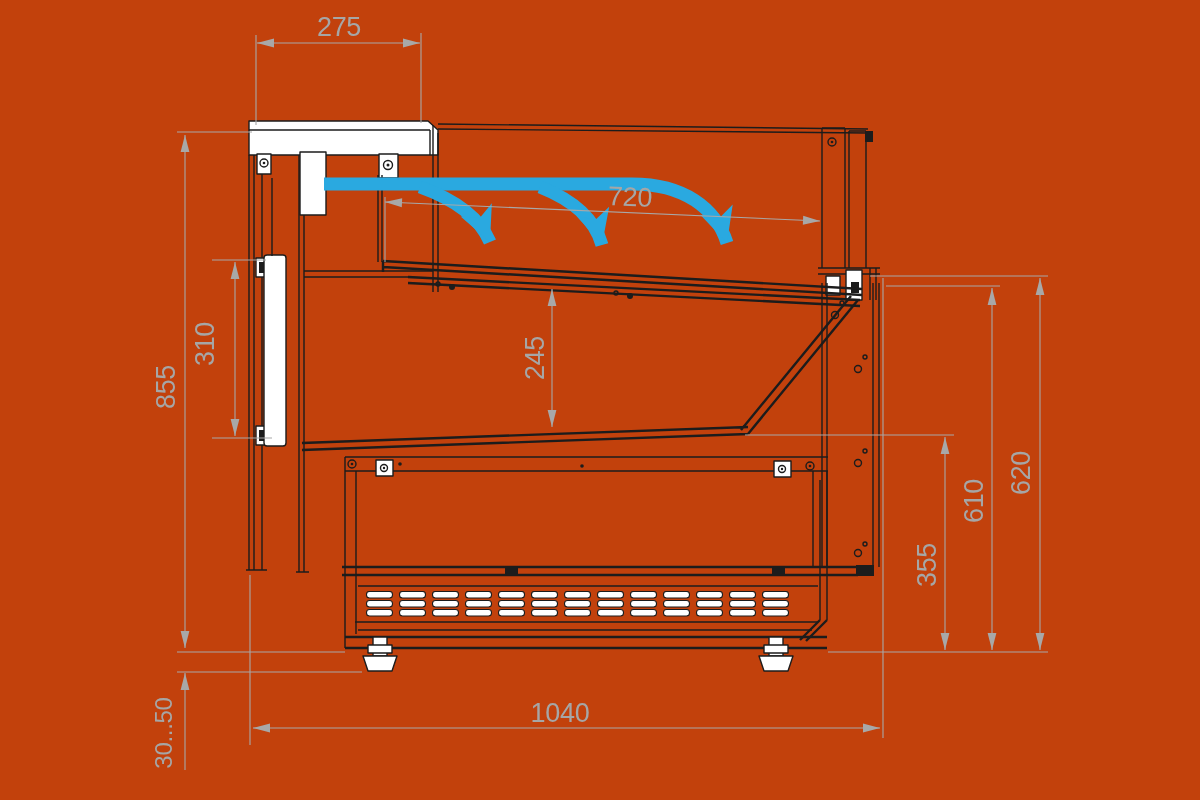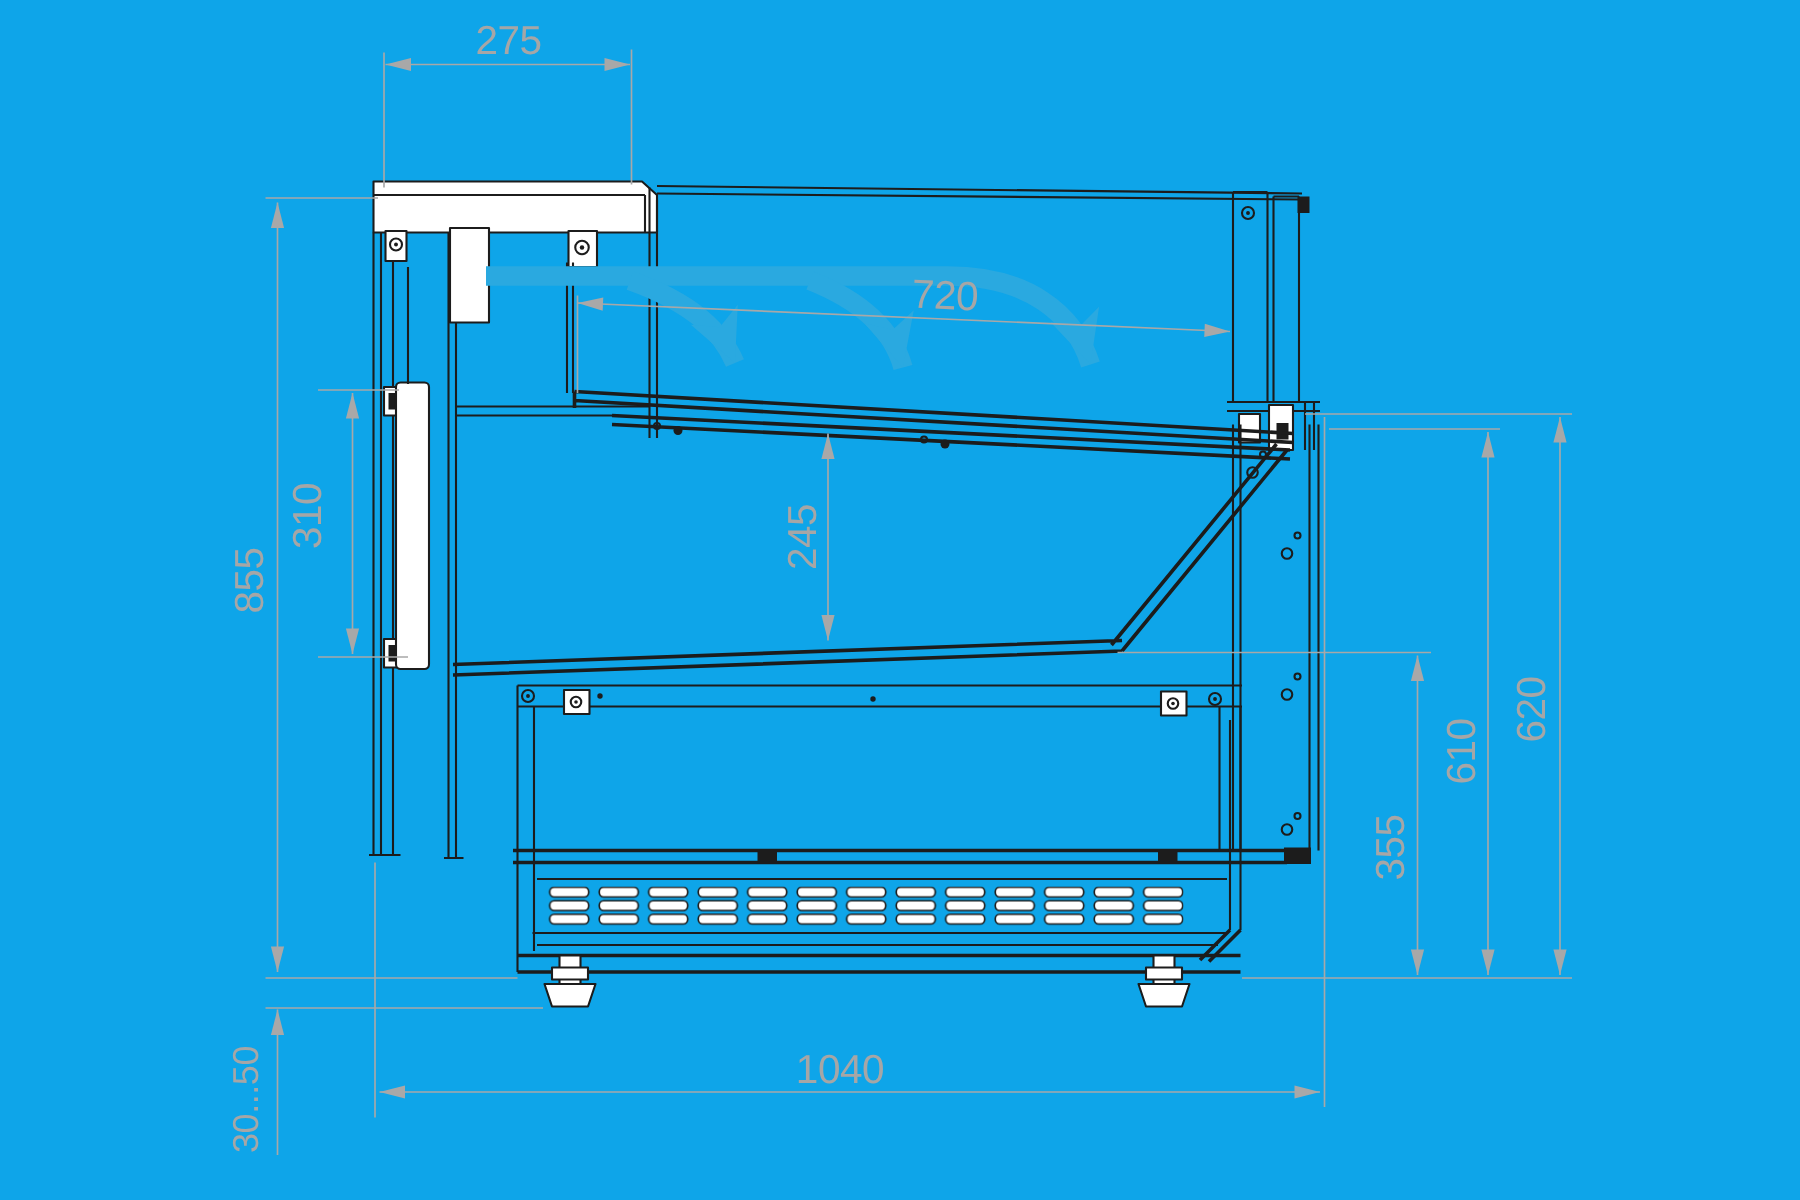--- a/index.html
+++ b/index.html
@@ -1,16 +1,16 @@
 <!DOCTYPE html>
 <html><head>
 <meta charset="utf-8">
 <style>
   html, body { margin: 0; padding: 0; background: #ffffff; }
-  .stage { width: 1200px; height: 800px; position: relative; background: #0ea5e9;
+  .stage { width: 1200px; height: 800px; position: relative; background: #c2410c;
            font-family: "Liberation Sans", sans-serif; }
   svg { display: block; }
 
   
   .k  { stroke: #1c1c1c; fill: none; stroke-width: 1.4; stroke-linejoin: round; }
   .k2 { stroke: #1c1c1c; fill: none; stroke-width: 2.4; stroke-linejoin: round; }
   .kf { stroke: #1c1c1c; fill: #ffffff; stroke-width: 1.4; stroke-linejoin: round; }
   .kb { fill: #1c1c1c; stroke: none; }
 
   

